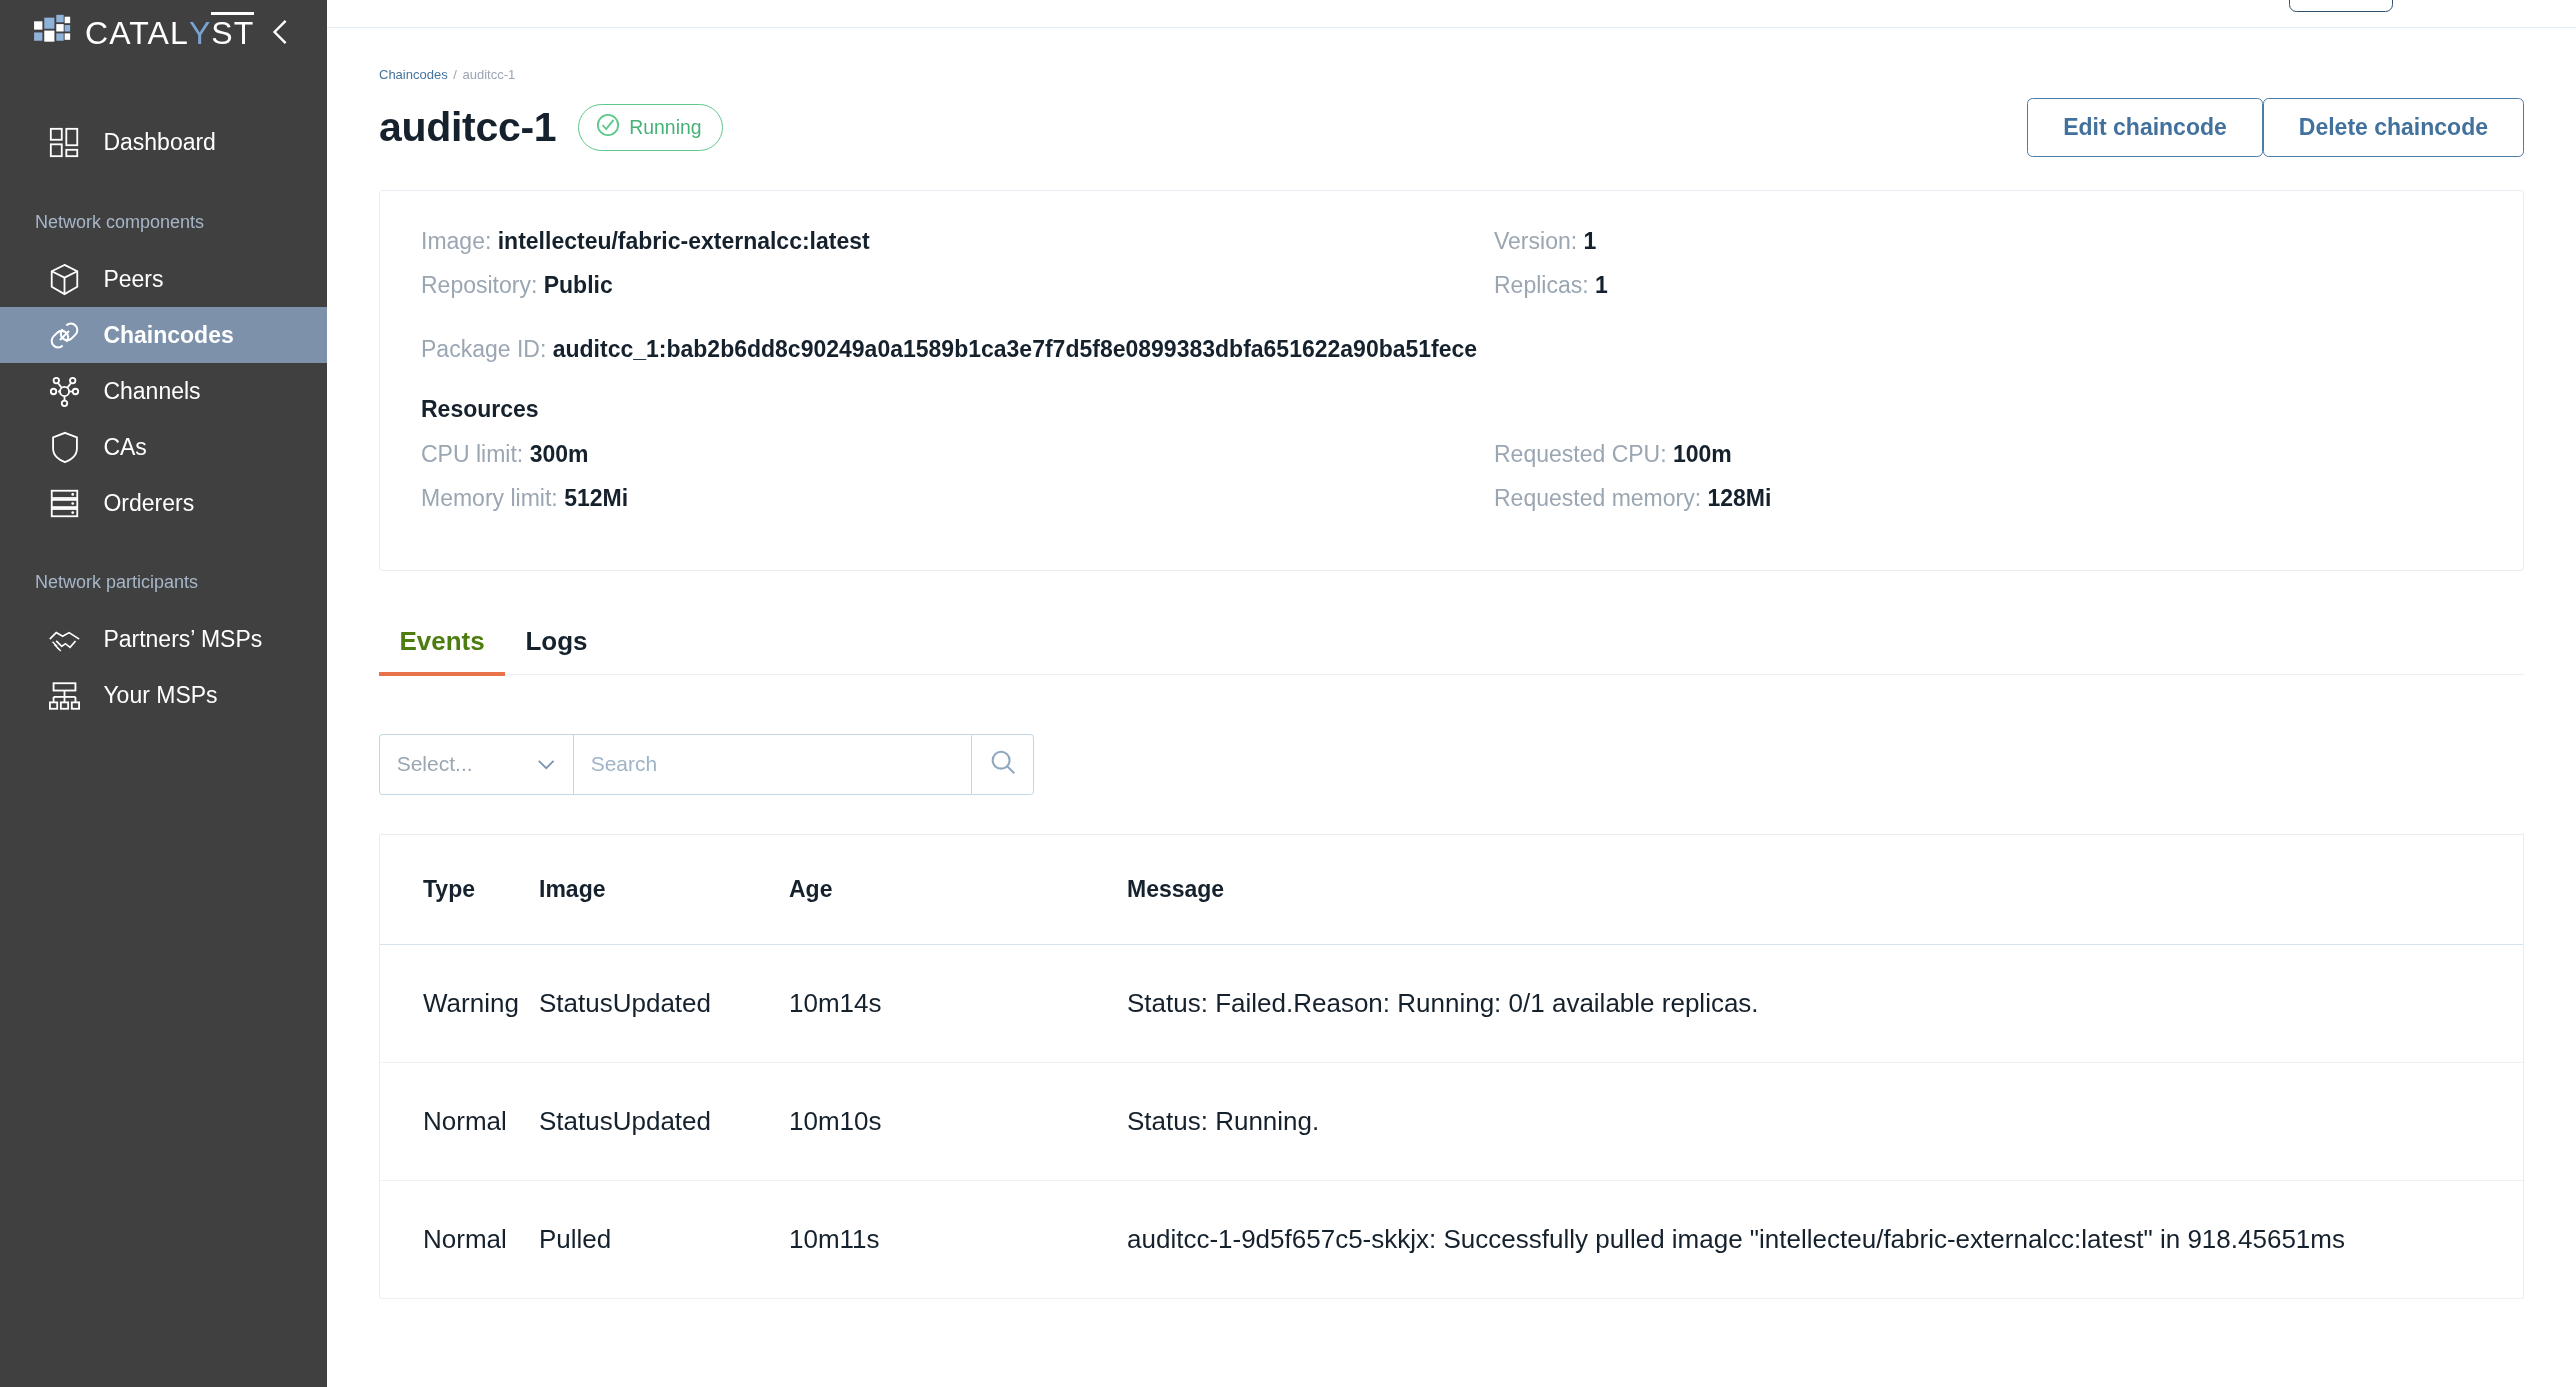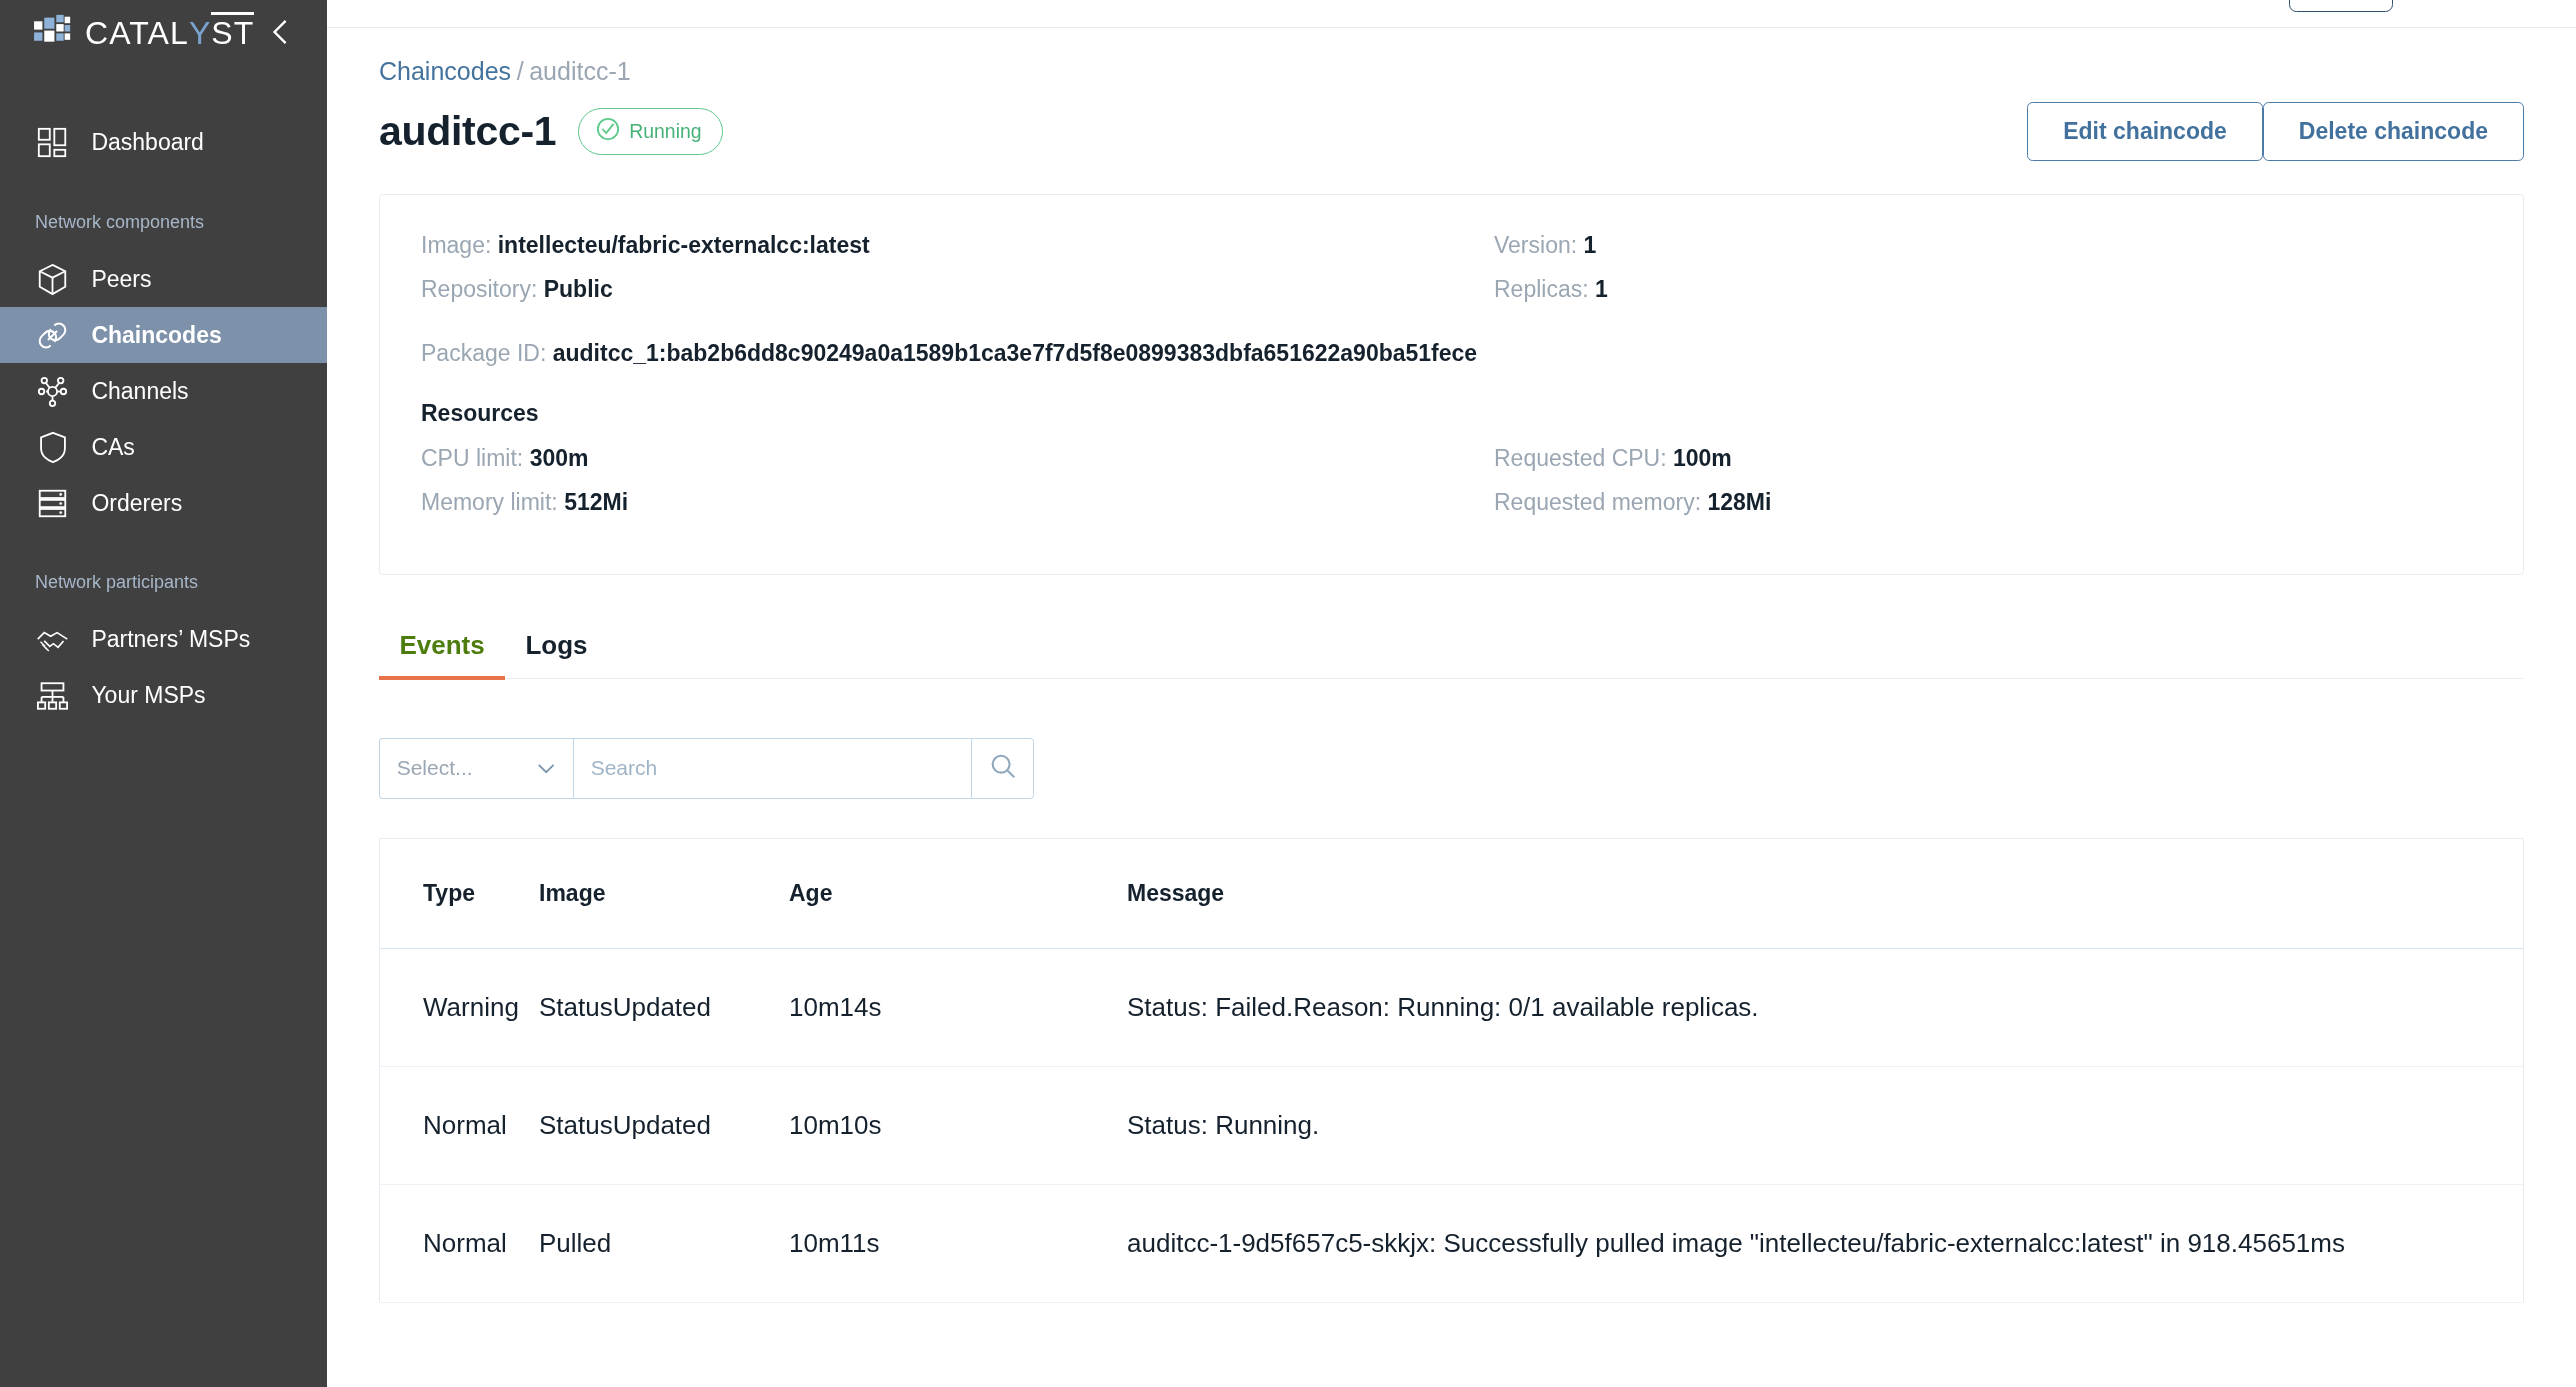--- a/index.html
+++ b/index.html
@@ -38,21 +38,21 @@
   }
   .collapse-btn {
     margin-left: auto; width: 37px; height: 37px;
     display: flex; align-items: center; justify-content: center;
     cursor: pointer;
   }
 
   .nav-top { margin-top: 57px; }
   .nav-item {
     display: flex; align-items: center;
-    height: 56px; padding-left: 34px;
+    height: 56px; padding-left: 46px;
     cursor: pointer; color: #ffffff;
     font-size: 23px;
   }
   .nav-item .nav-ico {
     width: 37px; height: 37px; flex: 0 0 37px;
     display: flex; align-items: center; justify-content: center;
     margin-right: 20.4px;
   }
   .nav-item.active { background: #7d91ab; font-weight: 700; }
   .nav-group-label {
@@ -73,22 +73,22 @@
   }
   .topbar-ghost-btn {
     position: absolute; right: 183px; top: -31px;
     width: 104px; height: 43px;
     border: 1.9px solid #31506f; border-radius: 7.4px;
     background: #ffffff;
   }
   .content { padding: 0 52px 0 52px; }
 
   .breadcrumb {
-    margin-top: 29px;
-    font-size: 25px; color: #9aa6b2;
+    margin-top: 39px;
+    font-size: 13px; color: #9aa6b2;
   }
   .breadcrumb a { color: #44739e; text-decoration: none; cursor: pointer; }
   .breadcrumb .sep { color: #9aa6b2; margin: 0 5.6px; }
 
   .title-row {
     display: flex; align-items: center;
     margin-top: 13px; min-height: 65px;
   }
   .page-title {
     font-size: 41px; font-weight: 700; color: #15212d;

